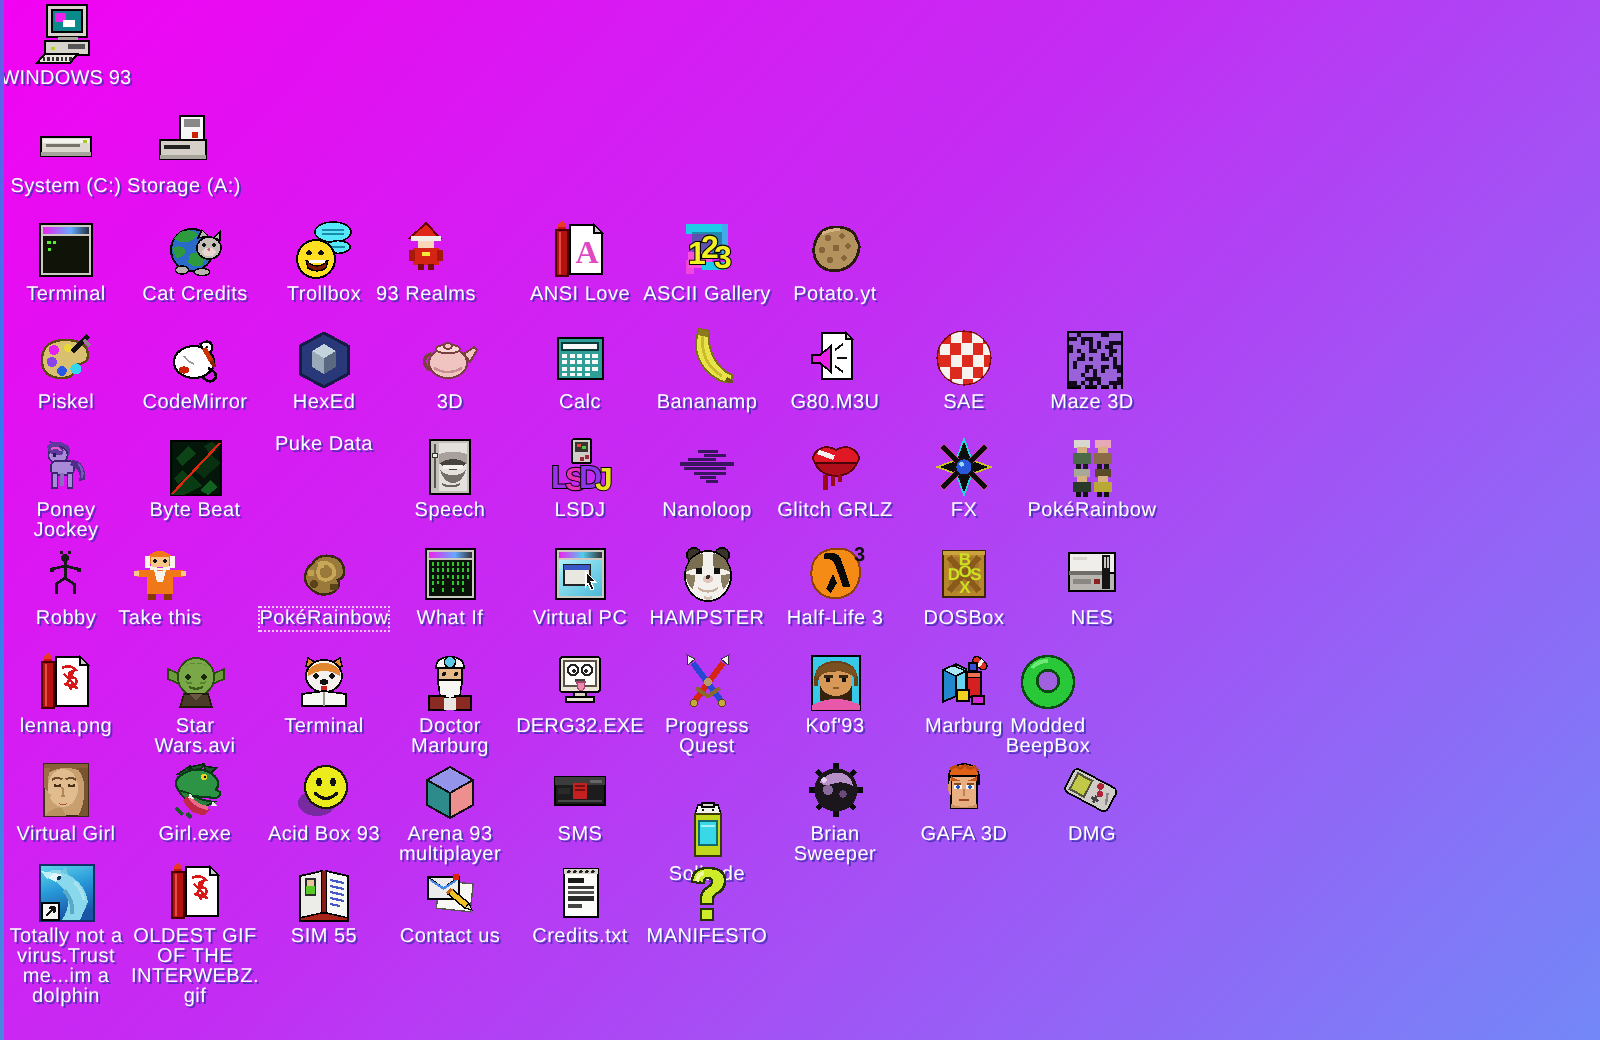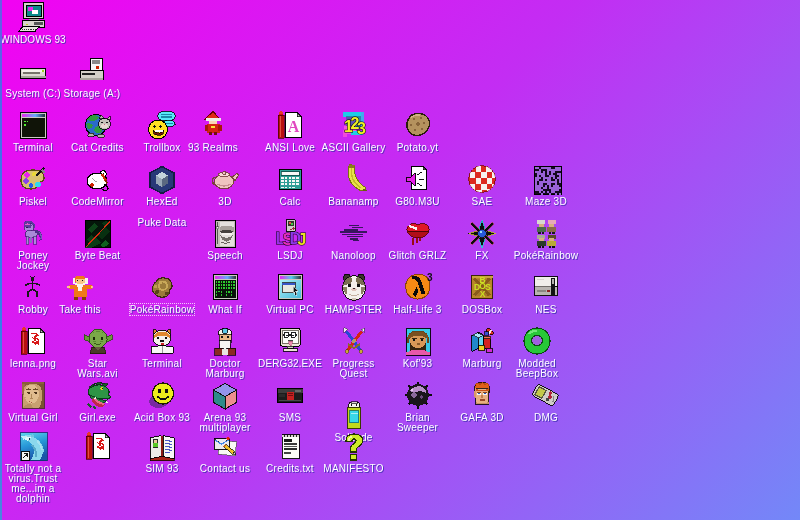--- a/index.html
+++ b/index.html
@@ -791,21 +791,21 @@
 <rect x="12.5" y="19" width="6" height="5.5" fill="#f0d020" stroke="#000" stroke-width="0.8"></rect>
 <rect x="20" y="22" width="6" height="4" fill="#d428d4" stroke="#000" stroke-width="0.8"></rect>
 <g transform="rotate(40 24 5.5)">
           <rect x="20" y="3.6" width="8" height="4" rx="2" fill="#e03020" stroke="#000" stroke-width="0.8"></rect>
           <rect x="23.3" y="3.6" width="1.8" height="4" fill="#f8f0e8"></rect>
         </g>
 <rect x="18.5" y="5.5" width="4" height="3.6" fill="#3850d4" stroke="#000" stroke-width="0.7"></rect>
       </svg></div>
     <div class="lb">Marburg</div>
   </div>
-<div class="ic" style="left:500px;top:326px">
+<div class="ic" style="left:487px;top:326px">
     <div class="g"><svg width="32" height="32" viewBox="0 0 32 32" shape-rendering="crispEdges">
 <circle cx="16" cy="15" r="13" fill="#28c838" stroke="#0c4a14" stroke-width="1.2"></circle>
 <circle cx="16" cy="14.5" r="5.2" fill="#a060e0"></circle>
 <circle cx="16" cy="14.5" r="5.4" fill="none" stroke="#0c4a14" stroke-width="1.3"></circle>
 <path d="M8,8 q3,-3.5 8,-3.5" stroke="#70e878" stroke-width="2" fill="none"></path>
       </svg></div>
     <div class="lb">Modded<br>BeepBox</div>
   </div>
 <div class="ic" style="left:-4px;top:380px">
     <div class="g"><svg width="32" height="32" viewBox="0 0 32 32" shape-rendering="crispEdges">
@@ -962,39 +962,40 @@
 <polygon points="23,2.5 23,6.5 27,6.5" fill="#c8c8c8" stroke="#000" stroke-width="0.7"></polygon>
 <g stroke="#d81818" stroke-width="1.3" fill="none">
 <path d="M14,8 q4,-2 7,1 q-5,1 -3,4 q4,-1 3,3 q-5,0 -2,3"></path>
 <path d="M15,11 l6,6 M20,9 l-4,8 M15,16 l7,2"></path>
 </g>
 <polygon points="5,2 9,2 9,5 5,5" fill="#cc1111"></polygon>
 <polygon points="4,5 10,5 10,28 4,28" fill="#b81010" stroke="#400" stroke-width="0.7"></polygon>
 <polygon points="5,2.2 7,0.5 9,2.2 9,3.5 5,3.5" fill="#e83828"></polygon>
 <line x1="6" y1="6" x2="6" y2="27" stroke="#e05040" stroke-width="1"></line>
 </svg></div>
+    <div class="lb">OLDEST GIF<br>OF THE<br>INTERWEBZ.<br>gif</div>
   </div>
 <div class="ic" style="left:125px;top:431px">
     <div class="g"><svg width="32" height="32" viewBox="0 0 32 32" shape-rendering="crispEdges">
 <path d="M4,7 L15,4.5 L15,25.5 L4,28 Z" fill="#ecece8" stroke="#000" stroke-width="0.9"></path>
 <path d="M28,7 L17,4.5 L17,25.5 L28,28 Z" fill="#f8f8f4" stroke="#000" stroke-width="0.9"></path>
 <rect x="15" y="4.5" width="2" height="21" fill="#8a1a14"></rect>
 <rect x="6.5" y="8" width="5.5" height="9" fill="#2a2a2a"></rect>
 <rect x="7.5" y="9" width="3.5" height="3" fill="#e8c898"></rect>
 <rect x="7" y="12" width="4.5" height="4" fill="#58c828"></rect>
 <g stroke="#4858c8" stroke-width="1.1">
 <line x1="19" y1="9" x2="26" y2="10.5"></line>
           <line x1="19" y1="12" x2="26" y2="13.5"></line>
 <line x1="19" y1="15" x2="26" y2="16.5"></line>
           <line x1="19" y1="18" x2="26" y2="19.5"></line>
 <line x1="19" y1="21" x2="24" y2="22"></line>
 </g>
 <path d="M4,28 L15,25.5 L17,25.5 L28,28 L28,29.5 L4,29.5 Z" fill="#a82418" stroke="#000" stroke-width="0.7"></path>
 </svg></div>
-    <div class="lb">SIM 93</div>
+    <div class="lb">SIM 55</div>
   </div>
 <div class="ic" style="left:188px;top:431px">
     <div class="g"><svg width="32" height="32" viewBox="0 0 32 32" shape-rendering="crispEdges">
 <g transform="rotate(6 18 16)">
           <rect x="10" y="10" width="17" height="14" fill="#f8f8f4" stroke="#555" stroke-width="0.7"></rect>
         </g>
 <rect x="5" y="7.5" width="15.5" height="11" fill="#ececec" stroke="#000" stroke-width="0.9"></rect>
 <path d="M5,7.5 L12.7,13 L20.5,7.5" fill="none" stroke="#000" stroke-width="0.8"></path>
 <path d="M6,8.5 L12.7,12.5 L19.5,8.5 L19.5,9.5 L12.7,14 L6,9.5 Z" fill="#4488e8"></path>
 <circle cx="19" cy="7.5" r="1.7" fill="#dd2211"></circle>

